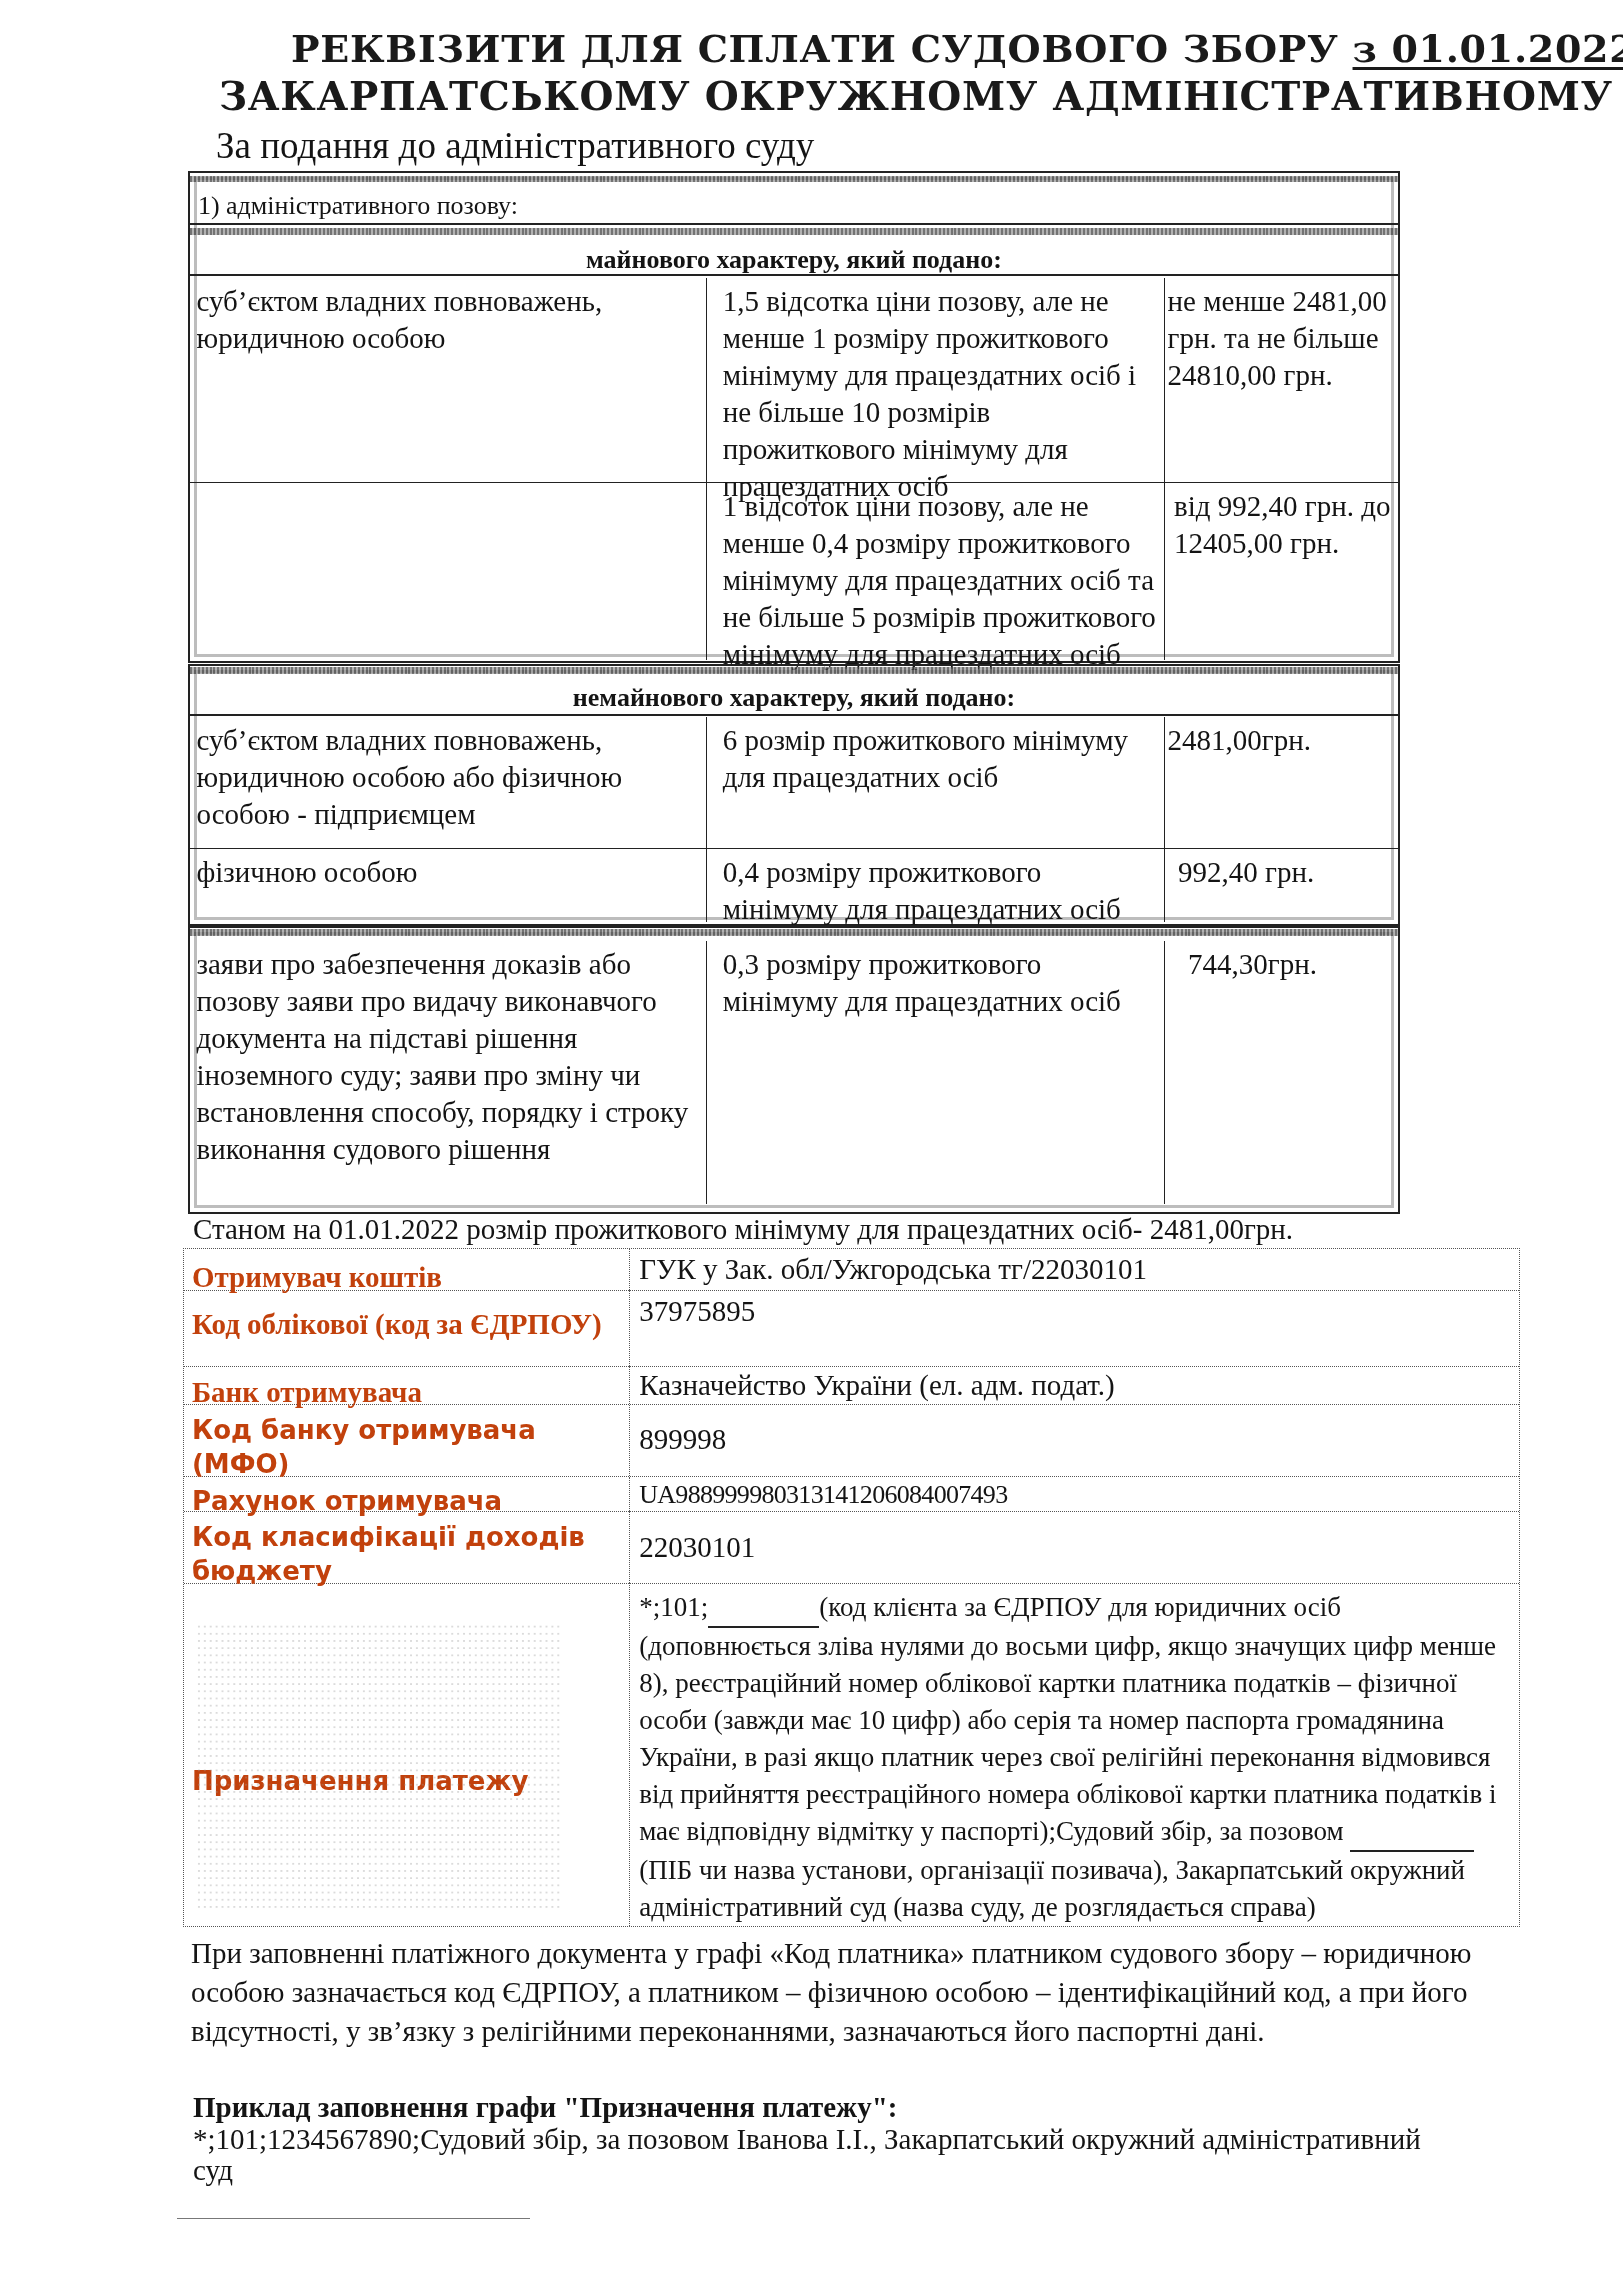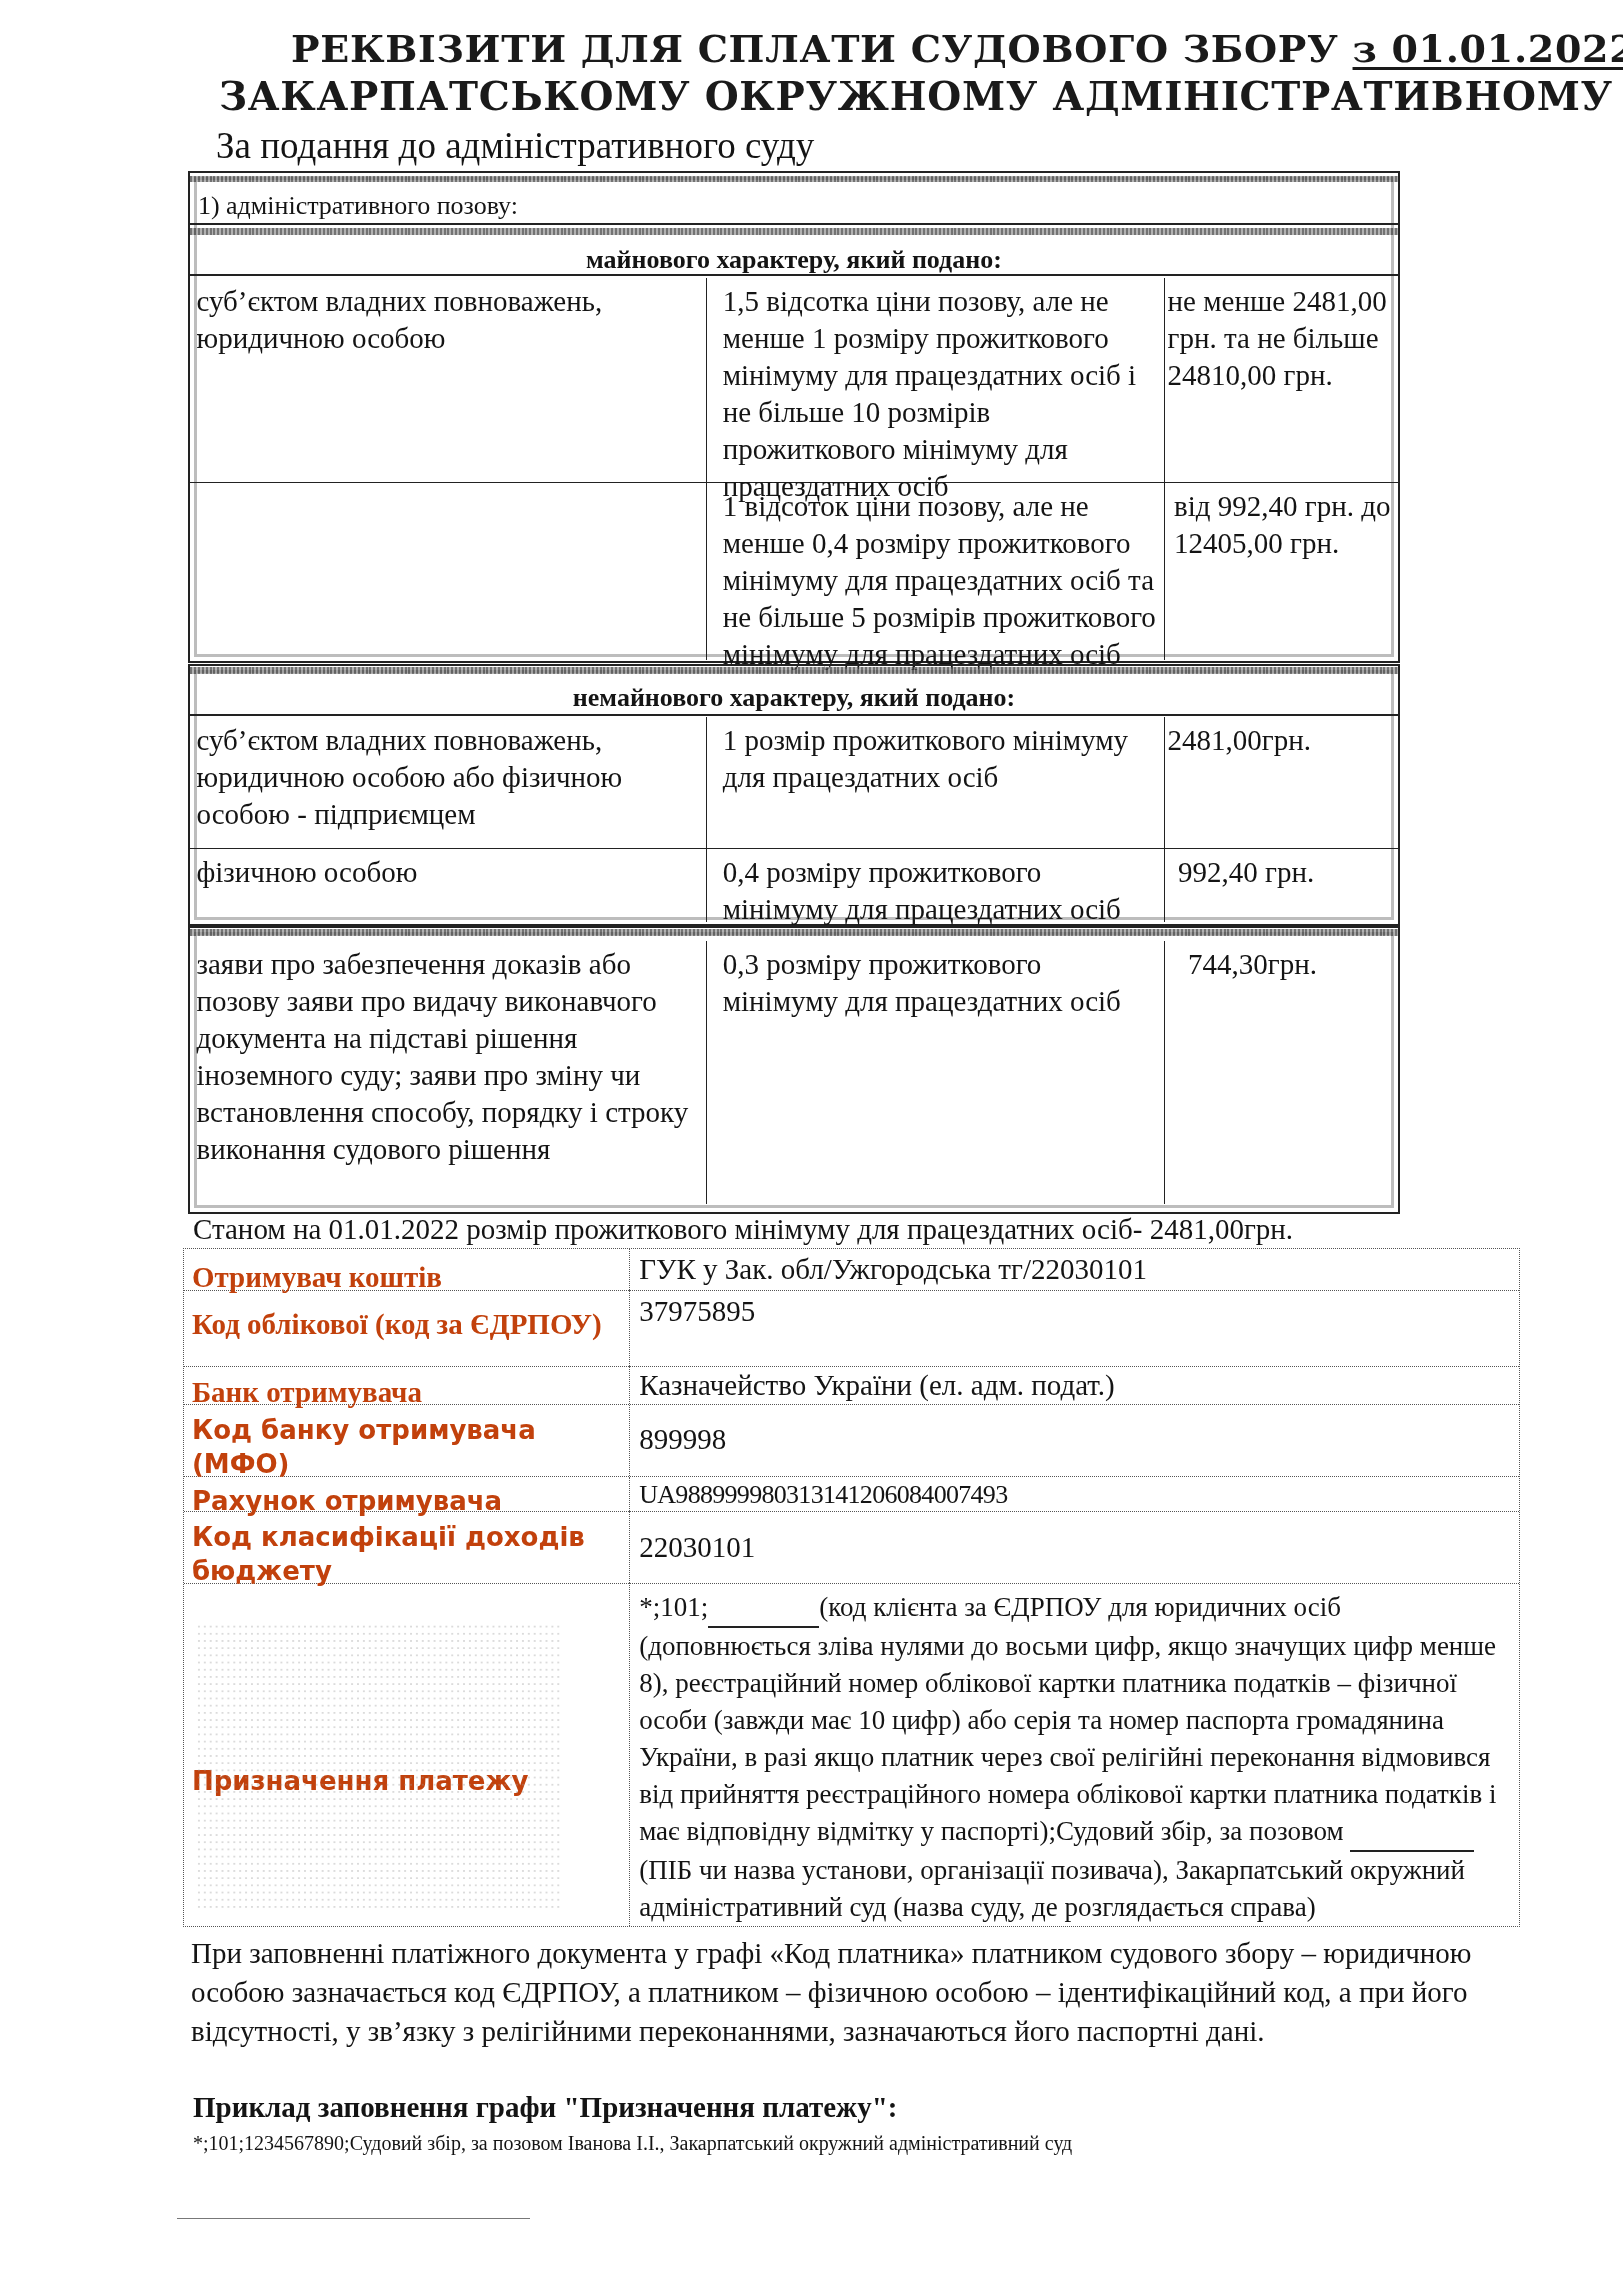--- a/index.html
+++ b/index.html
@@ -40,21 +40,21 @@
   .rrow { position: absolute; left: 0; right: 0; border-bottom: 1.3px dotted #555; }
   .rlabel { position: absolute; left: 0; width: 445px; top: 14px; bottom: 0; box-sizing: border-box; padding: 0 7.9px; font-family: "DejaVu Sans", "Liberation Sans", sans-serif; font-weight: bold; font-size: 26px; line-height: 34px; color: #c2410c; display: flex; align-items: center; }
   .rlabel.serif { font-family: "Liberation Serif", "DejaVu Serif", serif; font-size: 29px; }
   .rvalue { position: absolute; left: 445px; right: 0; top: 0; bottom: 0; border-left: 1.3px dotted #555; box-sizing: border-box; padding: 2.6px 9.2px; font-size: 29px; line-height: 37px; display: flex; align-items: center; }
   .rvalue.top { align-items: flex-start; }
   .purpose { font-size: 27px; line-height: 37px; display: block; padding-top: 3.9px; }
   .blank { display: inline-block; border-bottom: 2px solid #222; vertical-align: baseline; }
 
   .note { position: absolute; left: 191px; top: 1934px; width: 1309px; font-size: 29px; line-height: 39px; }
   .example-title { position: absolute; left: 193px; top: 2091px; font-size: 29px; font-weight: bold; white-space: nowrap; }
-  .example { position: absolute; left: 193px; top: 2124px; width: 1244px; font-size: 20px; line-height: 39px; }
+  .example { position: absolute; left: 193px; top: 2124px; width: 1244px; font-size: 29px; line-height: 31px; }
   .footer-line { position: absolute; left: 177px; top: 2218px; width: 353px; border-top: 1.3px solid #777; }
   .noise { position: absolute; background: radial-gradient(#999 0.7px, transparent 1px); background-size: 5.9px 7.2px; opacity: .35; }
 </style>
 </head>
 <body>
 
 <div class="title1">
   <span>РЕКВІЗИТИ ДЛЯ СПЛАТИ  СУДОВОГО ЗБОРУ </span><span class="ul">з 01.01.2022</span>
 </div>
 <div class="title2">ЗАКАРПАТСЬКОМУ ОКРУЖНОМУ АДМІНІСТРАТИВНОМУ СУДІ</div>
@@ -76,21 +76,21 @@
     <div class="c2">1 відсоток ціни позову, але не менше 0,4 розміру прожиткового мінімуму для працездатних осіб та не більше 5 розмірів прожиткового мінімуму для працездатних осіб</div>
     <div class="c3" style="padding-left:9px;">від 992,40 грн. до 12405,00 грн.</div>
   </div>
 </div>
 
 <div class="box" style="top:664px; height:262px;">
   <div class="sep-band" style="top:1.3px;"></div>
   <div class="row-full section-head" style="top:9.2px; height:41px; padding-top:7.9px; box-sizing:border-box;">немайнового характеру, який подано:</div>
   <div class="row3" style="top:51px; height:131px;">
     <div class="c1">суб’єктом владних повноважень, юридичною особою або фізичною особою - підприємцем</div>
-    <div class="c2">1 розмір прожиткового мінімуму для працездатних осіб</div>
+    <div class="c2">6 розмір прожиткового мінімуму для працездатних осіб</div>
     <div class="c3">2481,00грн.</div>
   </div>
   <div class="row3" style="top:183px; height:73px; border-bottom:none;">
     <div class="c1">фізичною особою</div>
     <div class="c2">0,4 розміру прожиткового мінімуму для працездатних осіб</div>
     <div class="c3" style="padding-left:13px;">992,40 грн.</div>
   </div>
 </div>
 
 <div class="box" style="top:926px; height:288px;">

